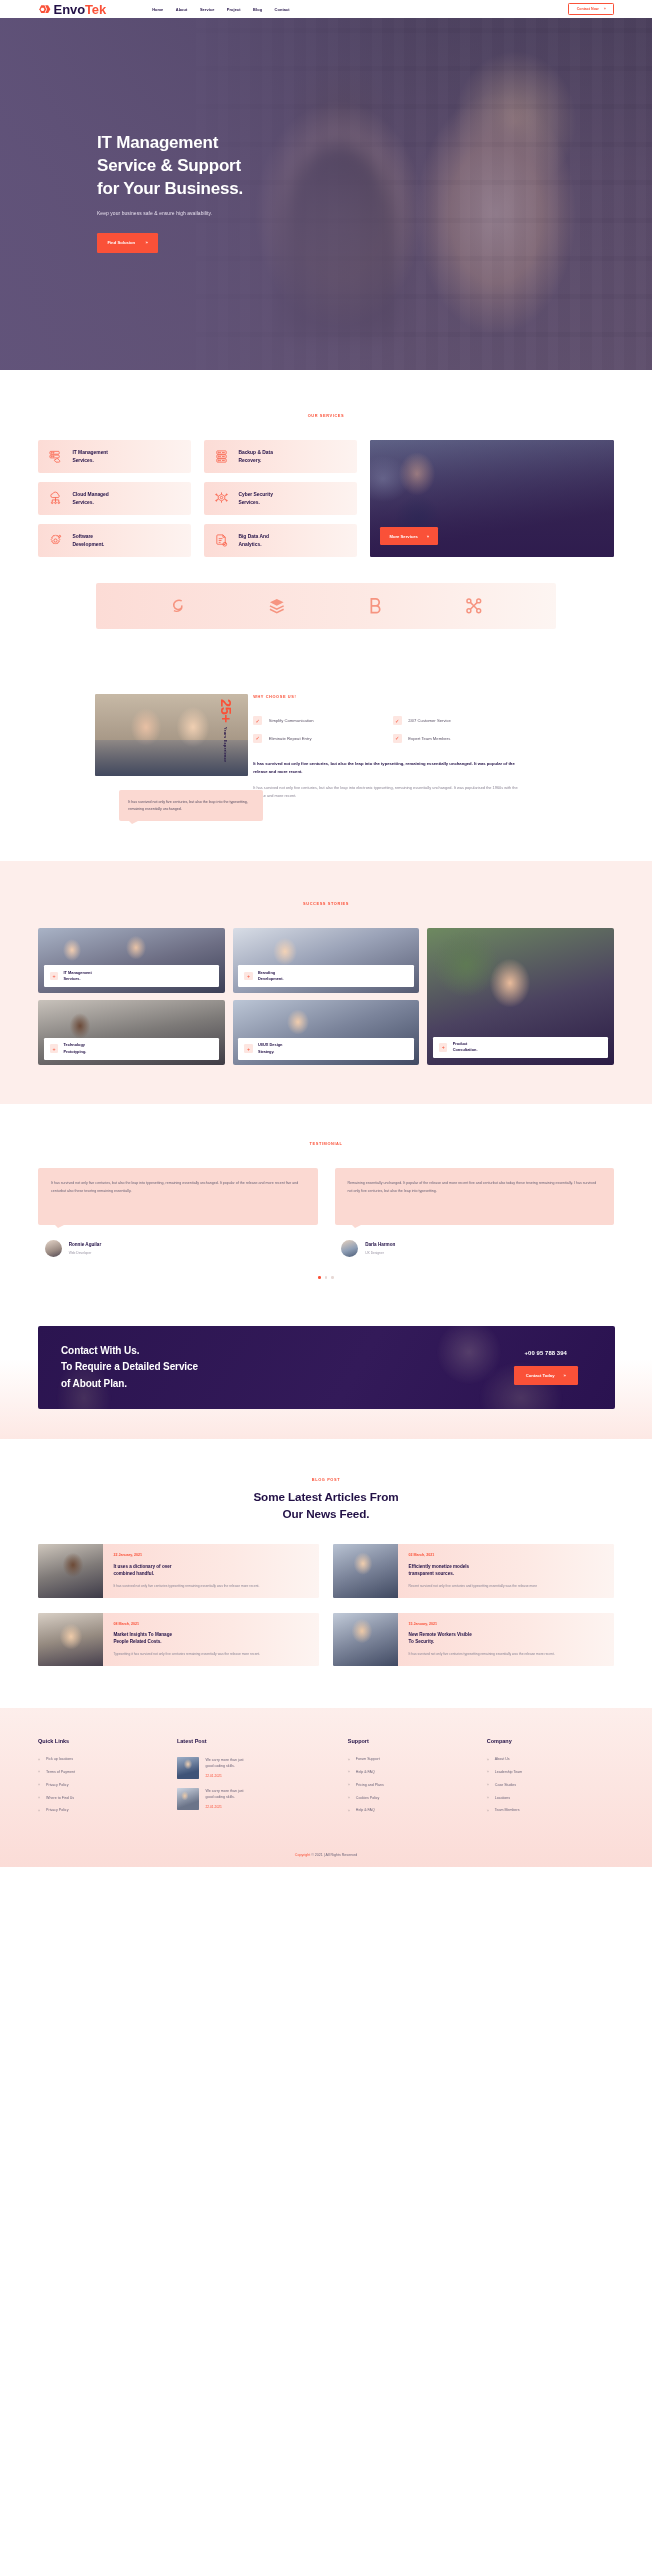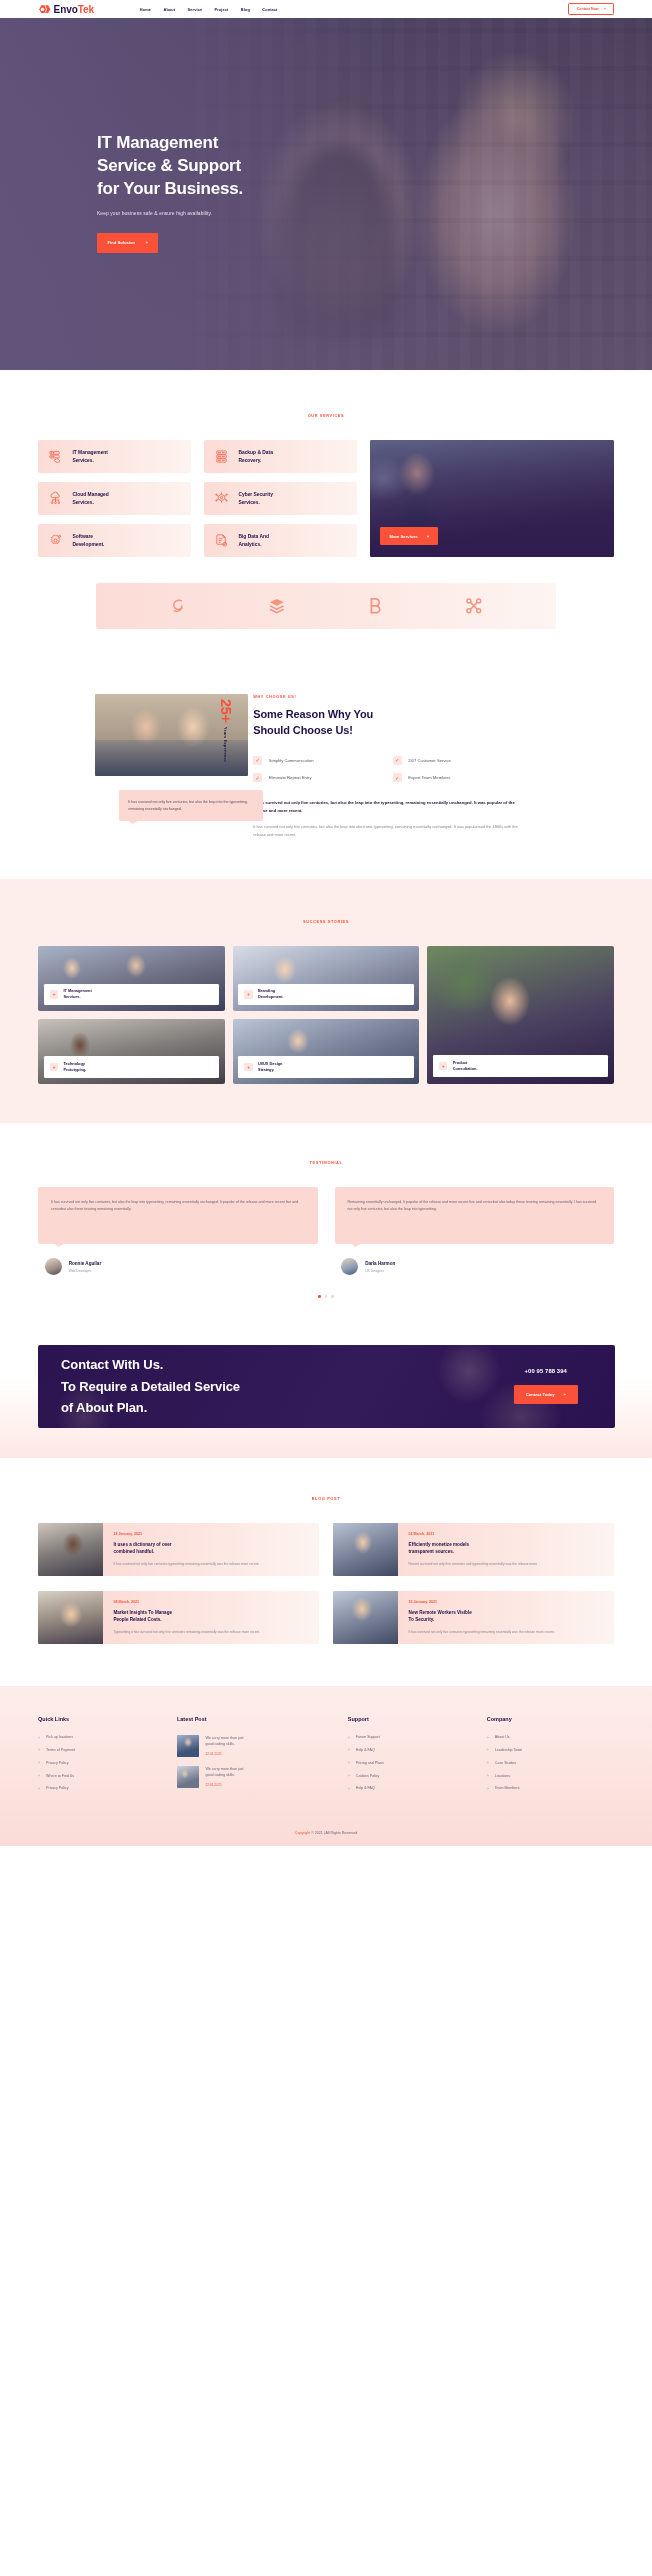--- a/index.html
+++ b/index.html
@@ -17,21 +17,21 @@
     height: 18px;
     background: #ffffff;
     display: flex;
     align-items: center;
     padding: 0 38px;
     position: relative;
     z-index: 30;
   }
   .logo { display: flex; align-items: center; gap: 2.6px; margin-right: 46px; }
   .logo-mark { width: 13px; height: 8.5px; }
-  .logo-text { font-size: 10px; font-weight: bold; letter-spacing: -0.1px; }
+  .logo-text { font-size: 13px; font-weight: bold; letter-spacing: -0.1px; }
   .logo-text .b { color: #221046; }
   .logo-text .r { color: #fa5138; }
   .nav { display: flex; align-items: center; gap: 12.4px; }
   .nav a {
     font-size: 3.9px; font-weight: bold; color: #221046;
     text-decoration: none; letter-spacing: 0.1px;
   }
   .header-spacer { flex: 1; }
   .contact-now {
     border: 0.7px solid #fa5138;
@@ -323,21 +323,21 @@
     display: flex; align-items: center;
   }
   .cta-bg {
     position: absolute; inset: 0; opacity: .22;
     background:
       radial-gradient(ellipse 46px 46px at 431px 26px, #d9c6b4 0%, rgba(120,100,90,0) 72%),
       radial-gradient(ellipse 59px 52px at 483px 72px, #b9a894 0%, rgba(120,100,90,0) 72%),
       radial-gradient(ellipse 39px 59px at 46px 72px, #9f8f82 0%, rgba(120,100,90,0) 72%);
   }
   .cta-left { position: relative; z-index: 3; padding-left: 23.5px; }
-  .cta-left h3 { color: #fff; font-size: 13px; line-height: 1.62; font-weight: bold; letter-spacing: -0.1px; }
+  .cta-left h3 { color: #fff; font-size: 10px; line-height: 1.62; font-weight: bold; letter-spacing: -0.1px; }
   .cta-right { position: relative; z-index: 3; margin-left: auto; padding-right: 37px; text-align: center; }
   .cta-phone { color: #fff; font-size: 5.9px; font-weight: bold; letter-spacing: 0.1px; }
   .cta-btn {
     margin-top: 10.4px; background: #fa5138; color: #fff; border: none;
     font-size: 4.2px; font-weight: bold; padding: 7.2px 11.7px; border-radius: 1.3px;
     display: inline-flex; align-items: center; gap: 9px; cursor: pointer;
   }
 
   
   .blog { background: #fff; padding: 38px 0 42px; }
@@ -558,24 +558,20 @@
     <div class="why-left">
       <div class="why-photo"></div>
       <div class="why-badge">
         <span class="num">25+</span>
         <span class="lbl">Years Experience</span>
       </div>
       <div class="why-quote">It has survived not only five centuries, but also the leap into the typesetting, remaining essentially unchanged.</div>
     </div>
     <div class="why-right">
       <div class="eyebrow">WHY CHOOSE US!</div>
-      <h2>
-        <span>Some Reason Why You</span><br>
-        <span>Should Choose Us!</span>
-      </h2>
       <div class="feat-grid">
         <div class="feat">
           <span class="feat-chk">✓</span>
           <span class="t">Simplify Communication</span>
         </div>
         <div class="feat">
           <span class="feat-chk">✓</span>
           <span class="t">24/7 Customer Service</span>
         </div>
         <div class="feat">
@@ -698,20 +694,24 @@
         <button class="cta-btn">
           <span>Contact Today</span>
           <span>»</span>
         </button>
       </div>
     </div>
   </div>
 
   <div class="blog">
     <div class="eyebrow">BLOG POST</div>
+    <div class="sec-title">
+      <span>Some Latest Articles From</span><br>
+      <span>Our News Feed.</span>
+    </div>
     <div class="blog-grid">
       <div class="post">
         <div class="post-img pi1"></div>
         <div class="post-body">
           <div class="post-date">22 January, 2021</div>
           <div class="post-title">
             <span>It uses a dictionary of over</span><br>
             <span>combined handful.</span>
           </div>
           <div class="post-ex">It has survived not only five centuries typesetting remaining essentially was the release more recent.</div>

